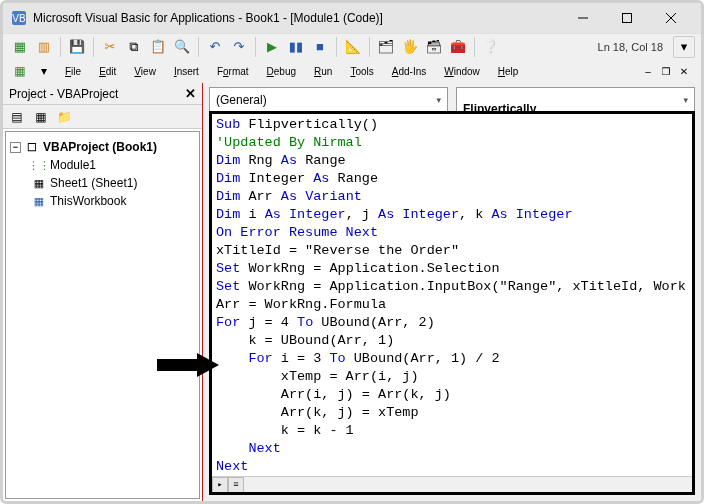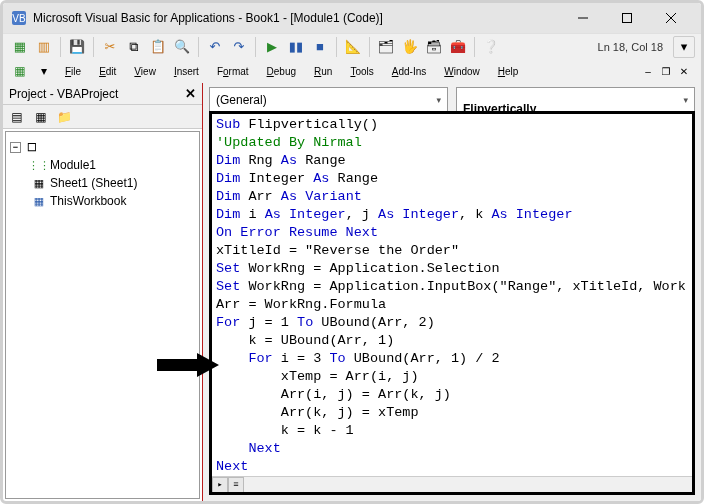--- a/index.html
+++ b/index.html
@@ -149,20 +149,21 @@
     </div>
     <div class="project-toolbar">
       <div class="pbtn">▤</div>
       <div class="pbtn">▦</div>
       <div class="pbtn ico-orange">📁</div>
     </div>
     <div class="tree">
       <div class="tree-row root">
         <span class="tree-exp">−</span>
         <span class="tree-icon">🞎</span>
+        <span>VBAProject (Book1)</span>
       </div>
       <div class="tree-row">
         <span class="tree-indent"></span>
         <span class="tree-icon ico-green">⋮⋮</span>
         <span>Module1</span>
       </div>
       <div class="tree-row">
         <span class="tree-indent"></span>
         <span class="tree-icon">▦</span>
         <span>Sheet1 (Sheet1)</span>
@@ -190,21 +191,21 @@
 <span class="cm">'Updated By Nirmal</span>
 <span class="kw">Dim</span><span> Rng </span><span class="kw">As</span><span> Range</span>
 <span class="kw">Dim</span><span> Integer </span><span class="kw">As</span><span> Range</span>
 <span class="kw">Dim</span><span> Arr </span><span class="kw">As Variant</span>
 <span class="kw">Dim</span><span> i </span><span class="kw">As Integer</span><span>, j </span><span class="kw">As Integer</span><span>, k </span><span class="kw">As Integer</span>
 <span class="kw">On Error Resume Next</span>
 <span>xTitleId = "Reverse the Order"</span>
 <span class="kw">Set</span><span> WorkRng = Application.Selection</span>
 <span class="kw">Set</span><span> WorkRng = Application.InputBox("Range", xTitleId, Work</span>
 <span>Arr = WorkRng.Formula</span>
-<span class="kw">For</span><span> j = 1 </span><span class="kw">To</span><span> UBound(Arr, 2)</span>
+<span class="kw">For</span><span> j = 4 </span><span class="kw">To</span><span> UBound(Arr, 2)</span>
 <span>    k = UBound(Arr, 1)</span>
 <span>    </span><span class="kw">For</span><span> i = 3 </span><span class="kw">To</span><span> UBound(Arr, 1) / 2</span>
 <span>        xTemp = Arr(i, j)</span>
 <span>        Arr(i, j) = Arr(k, j)</span>
 <span>        Arr(k, j) = xTemp</span>
 <span>        k = k - 1</span>
 <span>    </span><span class="kw">Next</span>
 <span class="kw">Next</span>
 <span>WorkRng.Formula = Arr</span>
 

